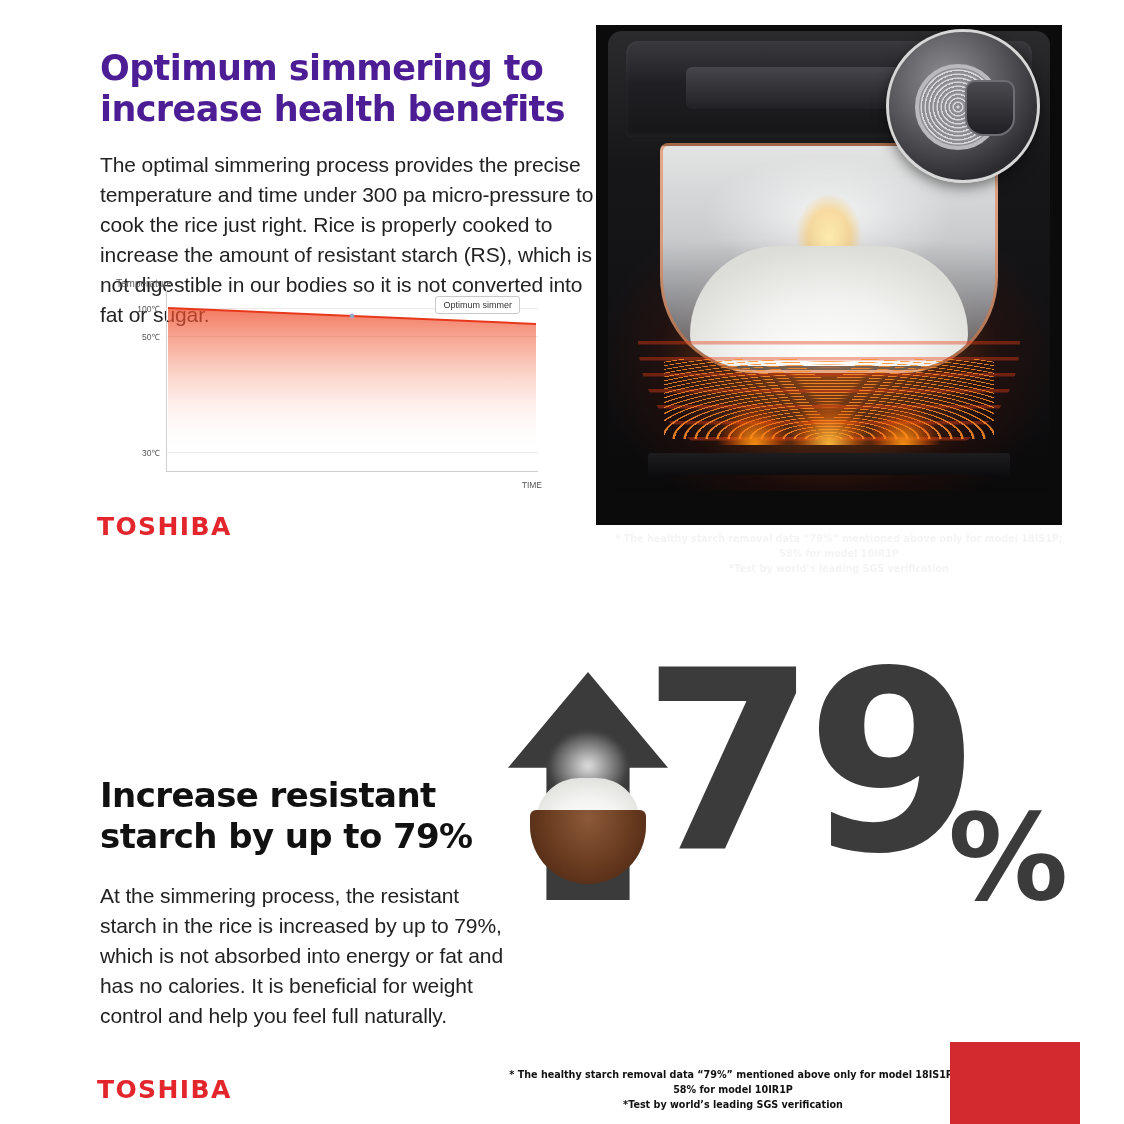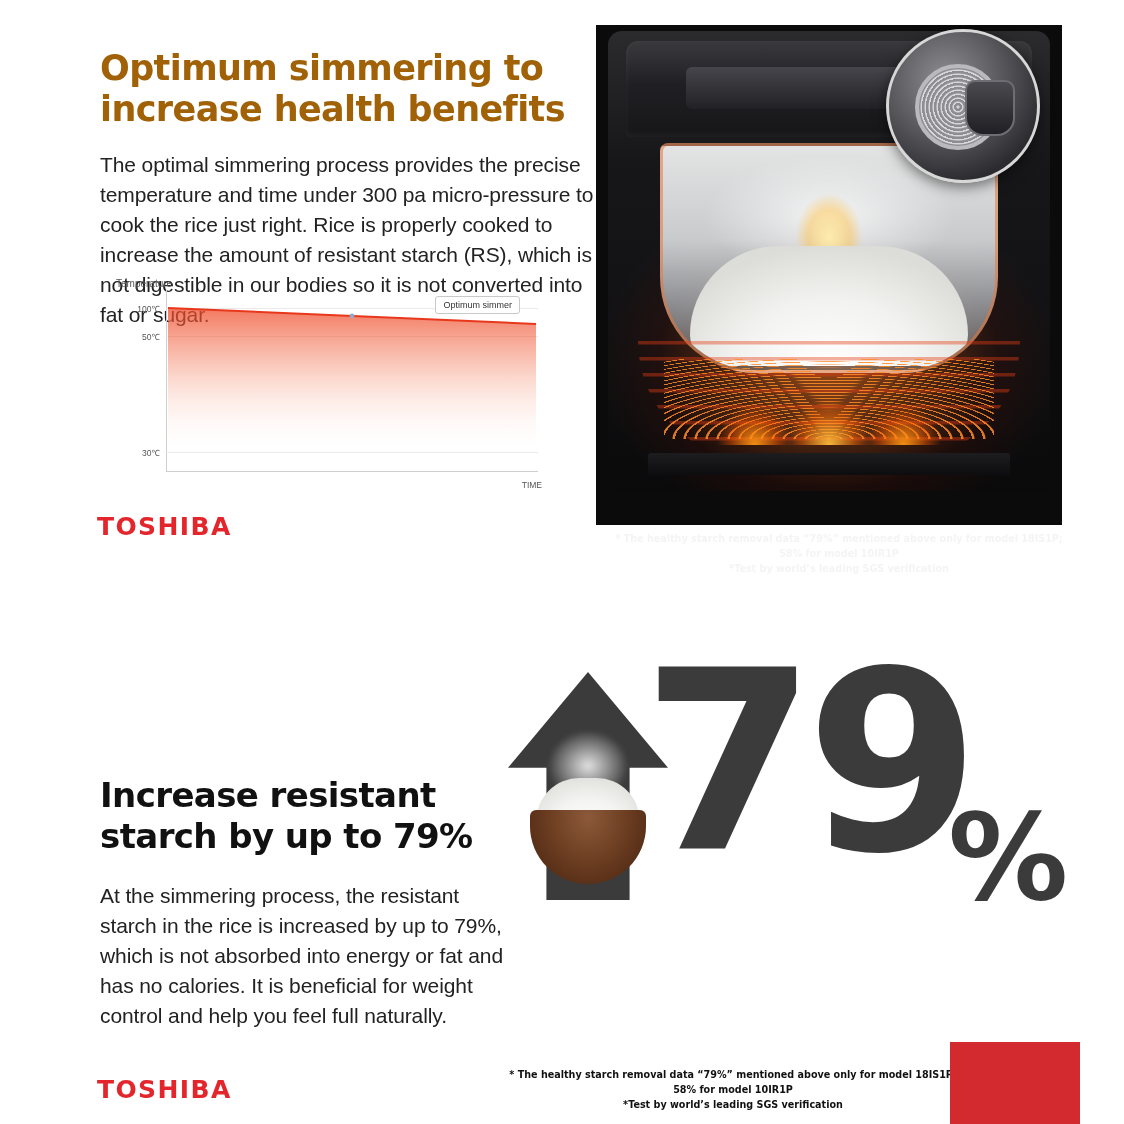--- a/index.html
+++ b/index.html
@@ -37,21 +37,21 @@
     top: 48px;
     width: 500px;
   }
 
   .headline {
     font-family: "DejaVu Sans", sans-serif;
     font-weight: bold;
     font-size: 35px;
     line-height: 1.17;
     letter-spacing: -0.6px;
-    color: #a16207;
+    color: #4c1d95;
     margin: 0 0 20px 0;
   }
 
   .body-copy {
     font-family: "Liberation Sans", sans-serif;
     font-size: 21px;
     line-height: 1.43;
     color: #222222;
     margin: 0;
     letter-spacing: -0.1px;

